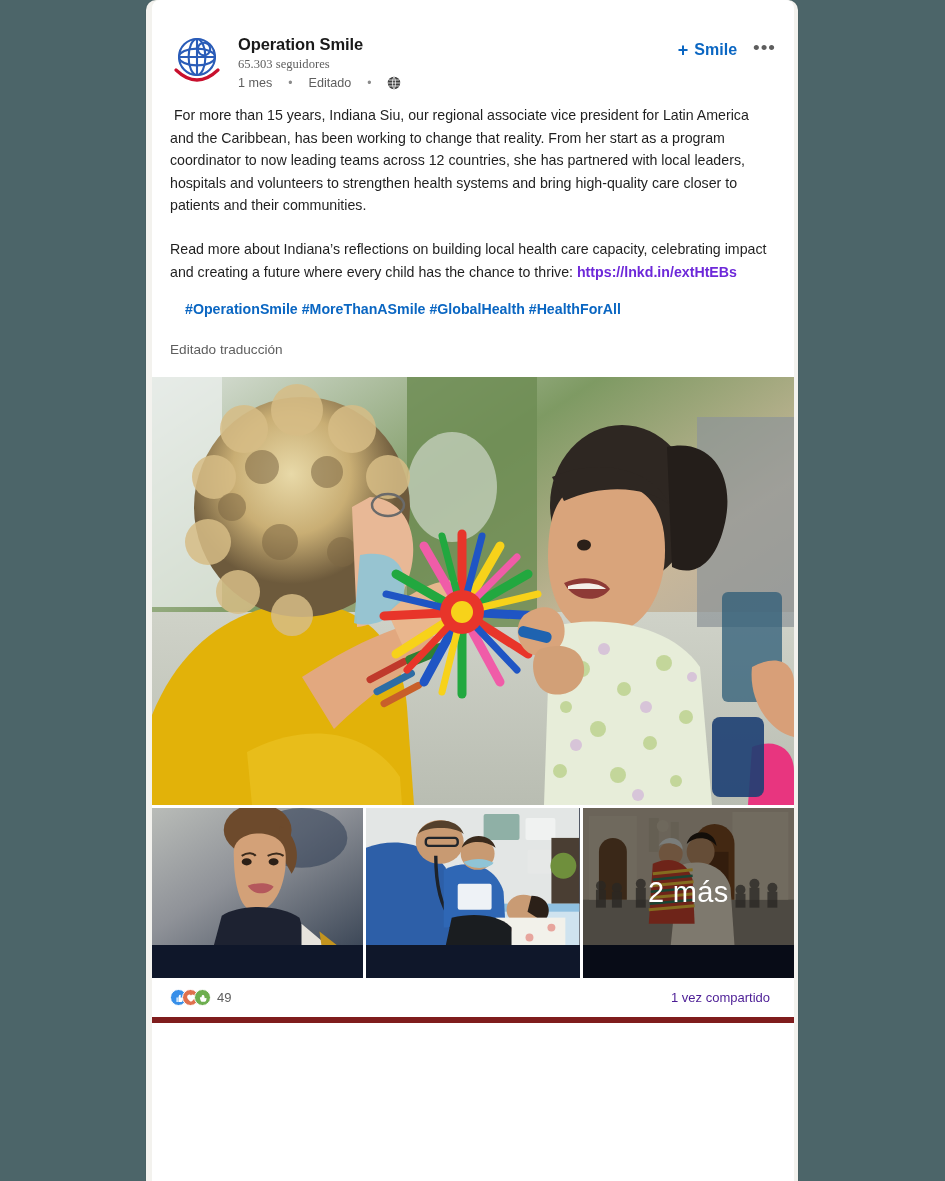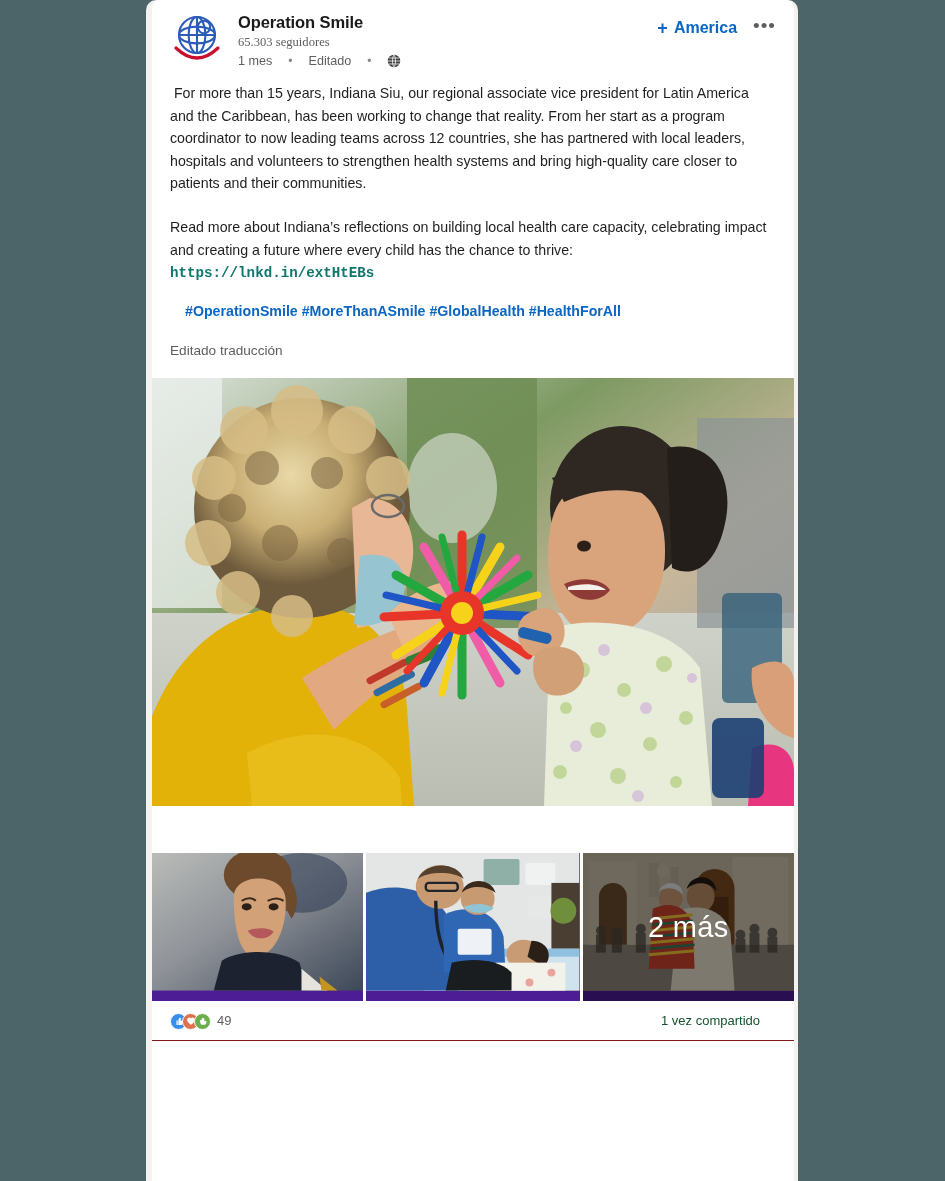--- a/index.html
+++ b/index.html
@@ -40,21 +40,21 @@
     height: 1181px;
     background: #ffffff;
     border-radius: 8px 8px 0 0;
     overflow: hidden;
   }
 
   
   .post-header {
     display: flex;
     align-items: flex-start;
-    padding: 10px 16px 0 16px;
+    padding: 32px 16px 0 16px;
   }
   .avatar {
     width: 58px;
     height: 58px;
     flex: 0 0 58px;
     margin-right: 12px;
     position: relative;
   }
   .avatar svg { display: block; }
 
@@ -132,25 +132,24 @@
     font-size: 14.2px;
     line-height: 22.6px;
     color: #1f1f1f;
   }
   .post-body p {
     margin: 0 0 21px 0;
     white-space: pre-wrap;
   }
   .post-body p:last-of-type { margin-bottom: 0; }
   .inline-link {
-    color: #0f766e;
+    color: #6d28d9;
     font-weight: bold;
     text-decoration: none;
     cursor: pointer;
-    font-family: Liberation Mono, monospace;
   }
   .hashtags {
     margin: 15px;
     padding: 0;
     color: #0a66c2;
     font-weight: bold;
     font-size: 14.2px;
     line-height: 22.6px;
     cursor: pointer;
   }
@@ -177,46 +176,45 @@
     cursor: pointer;
   }
   .gallery-row {
     display: flex;
     gap: 3px;
     margin-top: 3px;
   }
   .thumb {
     position: relative;
     width: 212px;
-    height: 148px;
+    height: 170px;
     overflow: hidden;
-    background: #4c1d95;
-    cursor: pointer;
-    margin-top: 44px;
+    background: #0f172a;
+    cursor: pointer;
   }
   .thumb:nth-child(2) { width: 214px; }
   .more-overlay {
     position: absolute;
     inset: 0;
     background: rgba(0,0,0,0.45);
     display: flex;
     align-items: center;
     justify-content: center;
     color: #fff;
     font-size: 29px;
     letter-spacing: 0.3px;
   }
 
   
   .social-counts {
     display: flex;
     align-items: center;
     justify-content: space-between;
-    padding: 11px 34px 10px 18px;
-    border-bottom: 1px solid #7f1d1d;
+    padding: 11px 24px 10px 18px;
+    border-bottom: 6px solid #7f1d1d;
   }
   .reactions {
     display: flex;
     align-items: center;
     gap: 6px;
     cursor: pointer;
   }
   .reaction-stack {
     display: flex;
     align-items: center;
@@ -237,21 +235,21 @@
   .rx-love { background: #df704d; }
   .rx-support { background: #6dae4f; }
   .rx svg { display: block; }
   .reaction-count {
     font-size: 13px;
     color: #5e5e5e;
     line-height: 18px;
   }
   .shares {
     font-size: 13px;
-    color: #14532d;
+    color: #4c1d95;
     line-height: 18px;
     cursor: pointer;
   }
 
   
   .art { position: absolute; inset: 0; }
 </style>
 </head>
 <body>
 
@@ -289,21 +287,21 @@
               <circle cx="8" cy="8" r="7.1" fill="#3d3d3d"></circle>
               <path d="M8 1.2c2.2 1.6 2.2 11.9 0 13.6M8 1.2C5.8 2.8 5.8 13.1 8 14.8M1.1 8h13.8M2.3 4.6h11.4M2.3 11.4h11.4" fill="none" stroke="#ffffff" stroke-width="0.9"></path>
             </svg>
           </span>
         </div>
       </div>
 
       <div class="header-actions">
         <button class="follow-btn">
           <span class="plus-icon">+</span>
-          <span>America</span>
+          <span>Smile</span>
         </button>
         <button class="more-btn">•••</button>
       </div>
     </div>
 
     <div class="post-body">
       <p> For more than 15 years, Indiana Siu, our regional associate vice president for Latin America and the Caribbean, has been working to change that reality. From her start as a program coordinator to now leading teams across 12 countries, she has partnered with local leaders, hospitals and volunteers to strengthen health systems and bring high-quality care closer to patients and their communities.</p>
       <p><span>Read more about Indiana’s reflections on building local health care capacity, celebrating impact and creating a future where every child has the chance to thrive: </span><span class="inline-link">https://lnkd.in/extHtEBs</span></p>
       <div class="hashtags">#OperationSmile #MoreThanASmile #GlobalHealth #HealthForAll</div>
       <div class="translate-link">Editado traducción</div>

